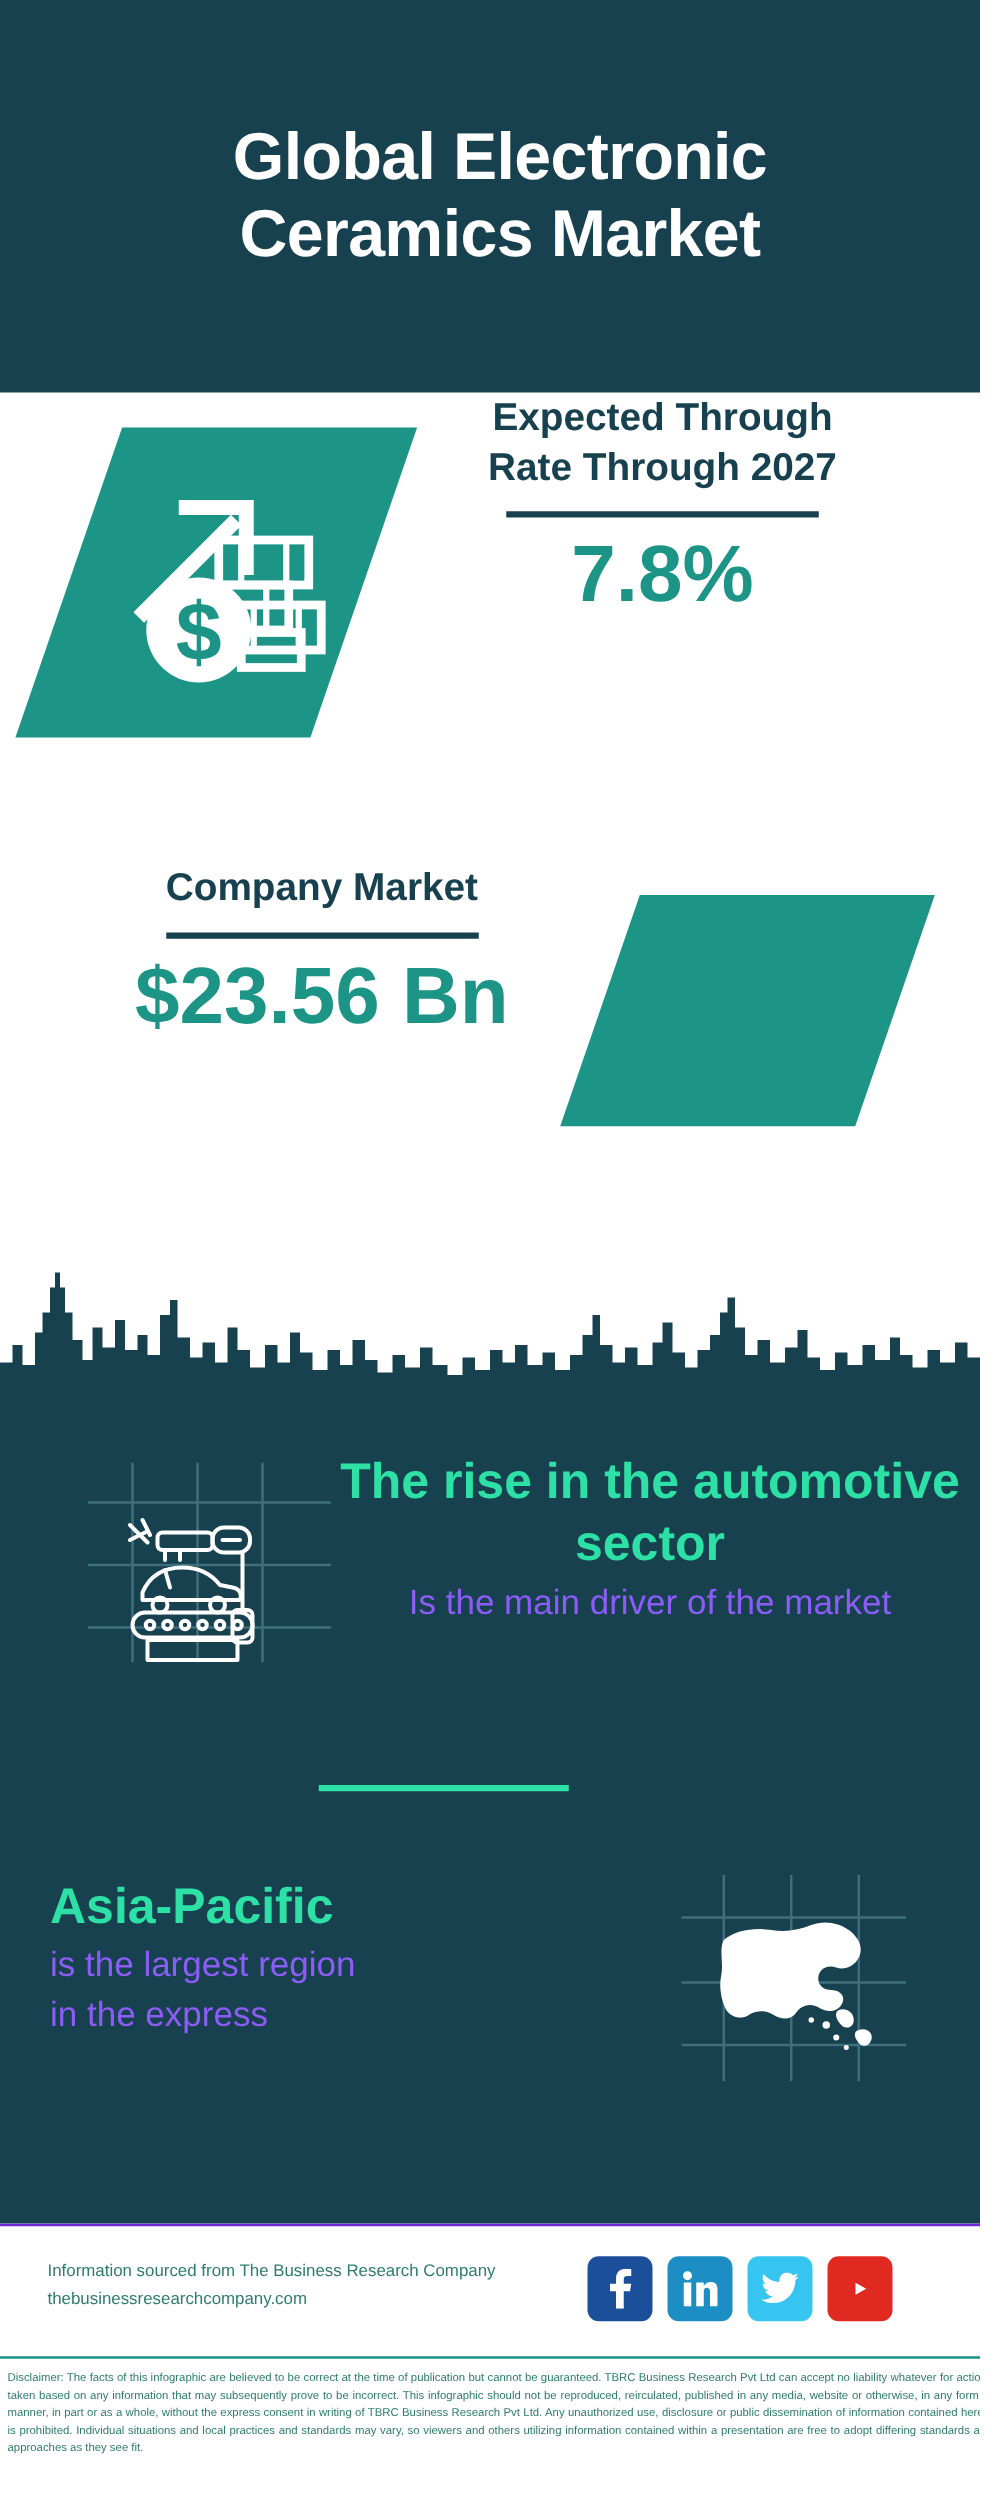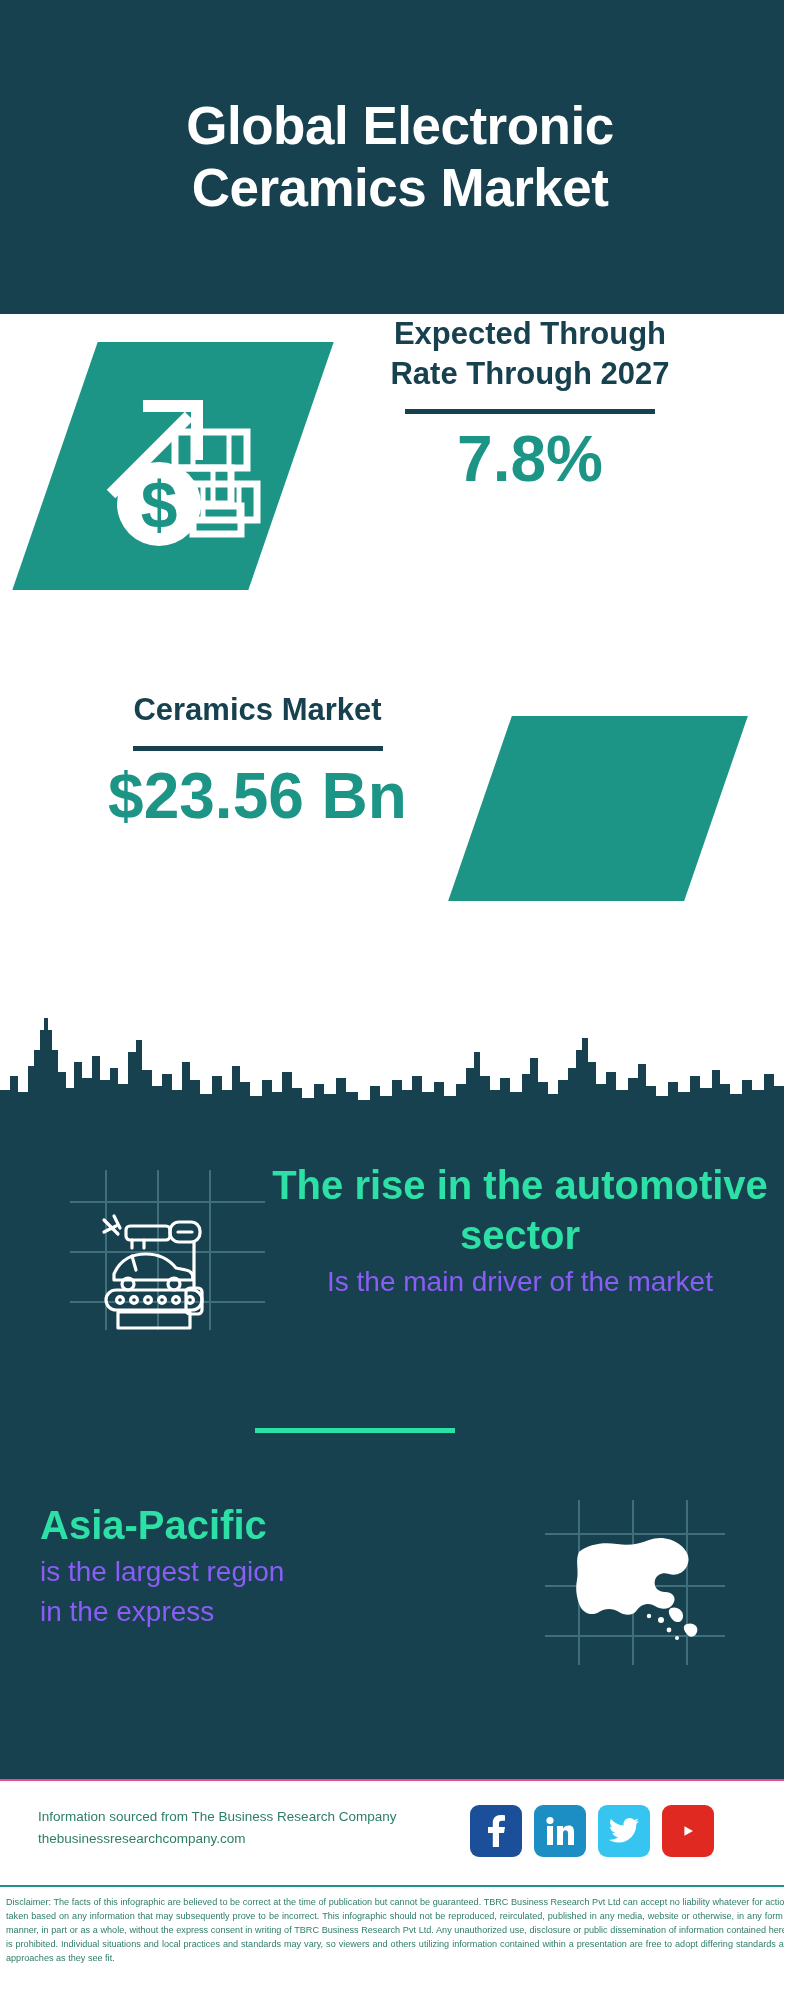--- a/index.html
+++ b/index.html
@@ -153,21 +153,21 @@
   .region-map-box{
     position:absolute; left:545px; top:10px;
     width:180px; height:165px;
   }
 
   
   .source-bar{
     position:absolute; left:0; top:1779px;
     width:800px; height:106px;
     background:#ffffff;
-    border-top:2px solid #ec4899;
+    border-top:2px solid #6d28d9;
   }
   .source-text{
     position:absolute; left:38px; top:25px;
     color:#2e7d6a;
     font-size:13.5px;
     line-height:1.62;
   }
   .socials{
     position:absolute; left:470px; top:24px;
     display:flex; gap:12px; align-items:center;
@@ -235,21 +235,21 @@
       <div class="stat-label">Expected Through</div>
       <div class="stat-label">Rate Through 2027</div>
       <div class="stat-divider-dark"></div>
       <div class="stat-value">7.8%</div>
     </div>
   </div>
 
   <div class="stat2">
 
     <div class="stat2-text">
-      <div class="stat-label">Ceramics Market</div>
+      <div class="stat-label">Company Market</div>
       <div class="stat-divider-dark"></div>
       <div class="stat-value">$23.56 Bn</div>
     </div>
 
     <div class="para-right">
       <div class="para-shape"></div>
 
     </div>
   </div>
 

